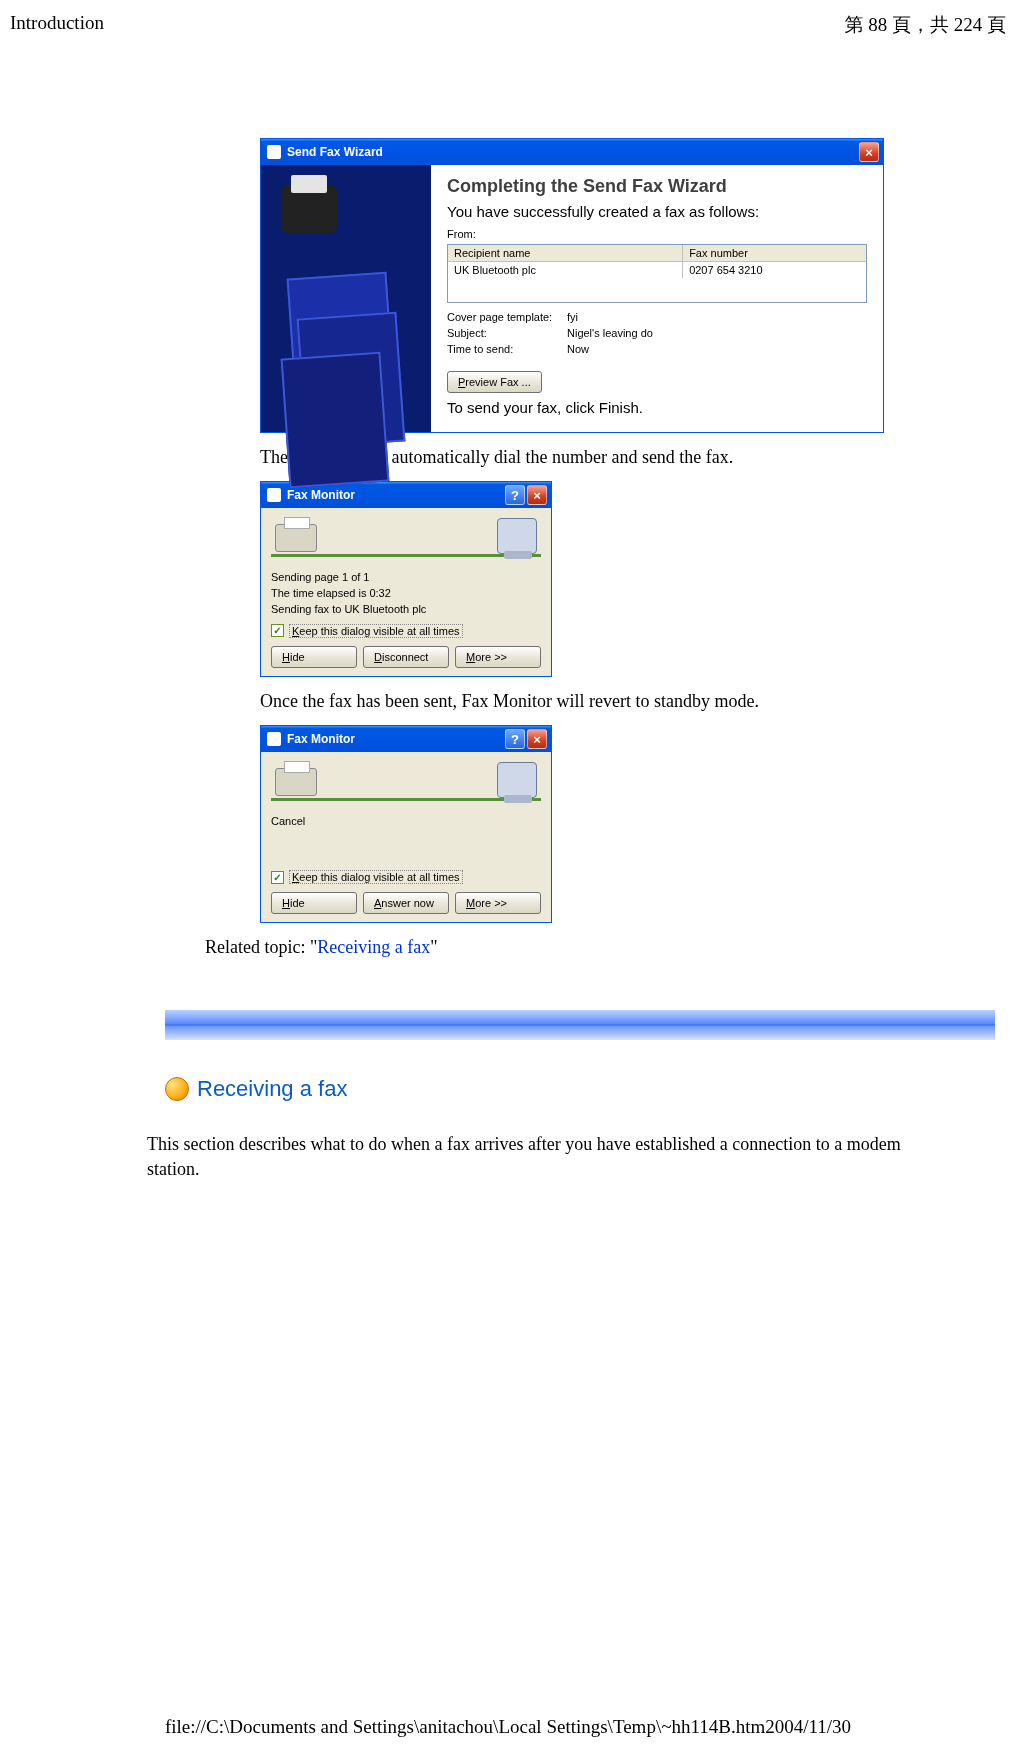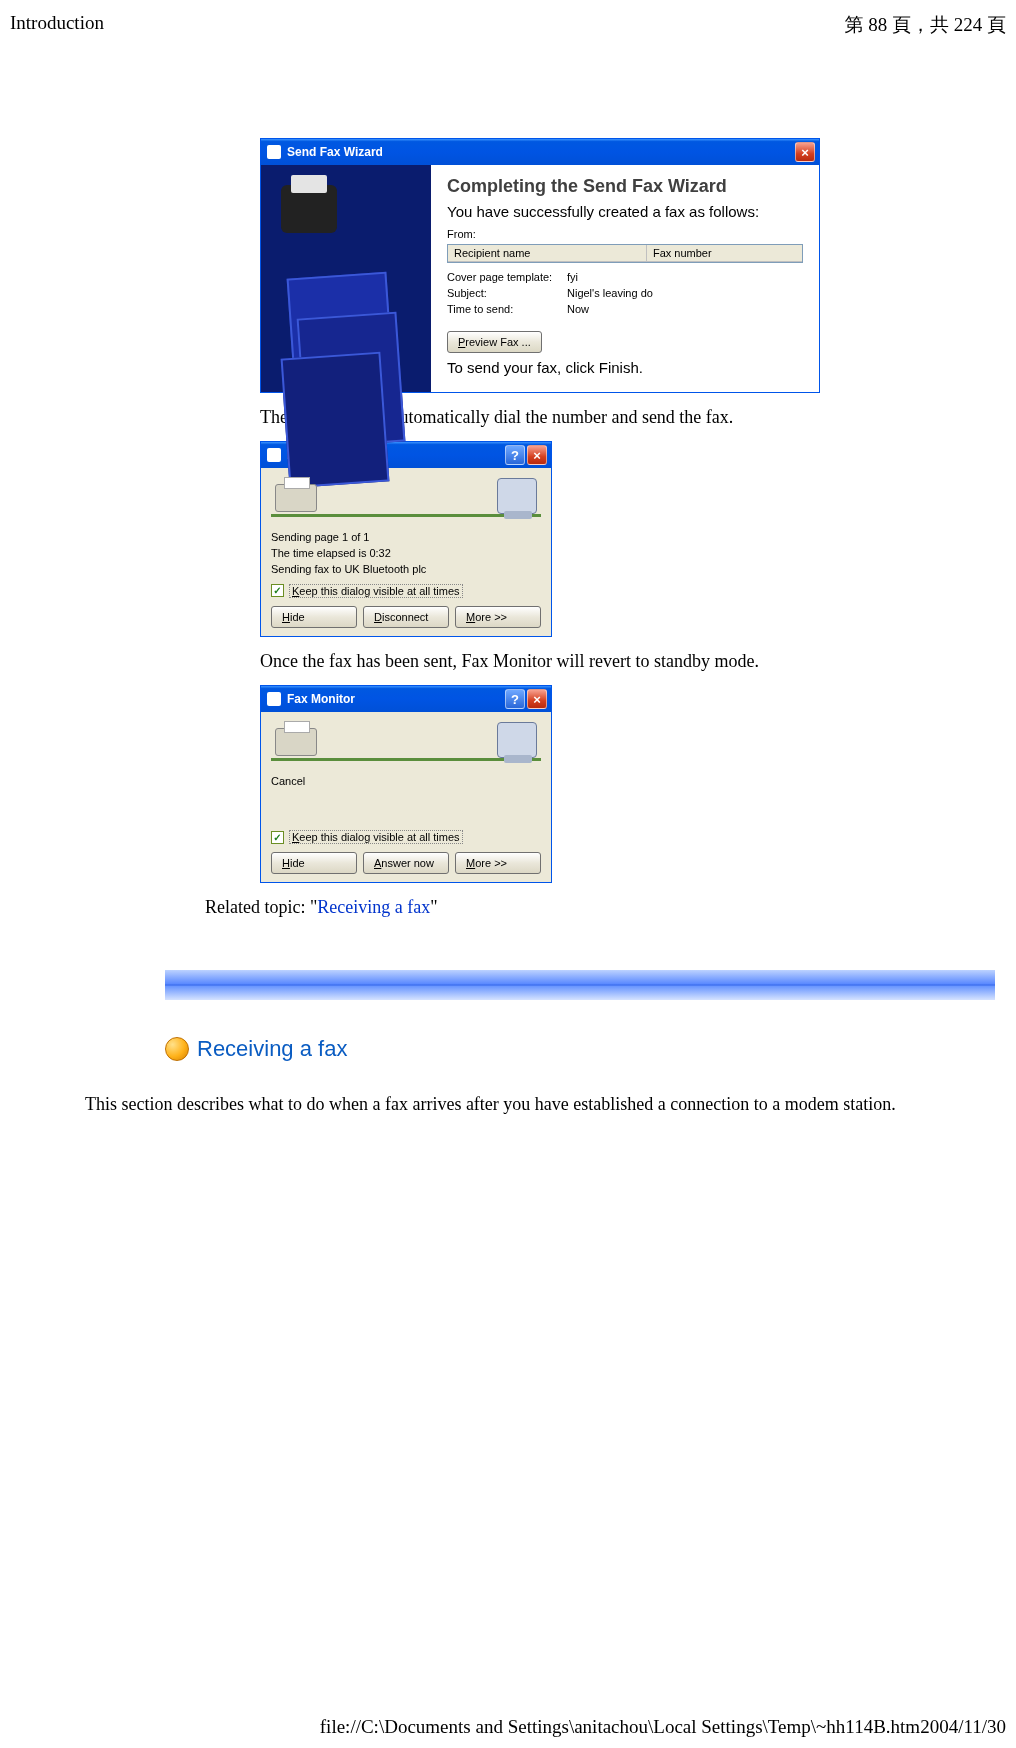--- a/index.html
+++ b/index.html
@@ -279,47 +279,48 @@
     border-radius: 50%;
     background: radial-gradient(circle at 30% 30%, #ffe18a, #ffb21a 55%, #d47f00);
     border: 1px solid #c07000;
   }
   .section-title {
     font-family: Verdana, Arial, sans-serif;
     font-size: 22px;
     color: #0a5cc2;
   }
   .section-para {
-    padding-left: 85px;
+    padding-left: 115px;
     padding-right: 70px;
     line-height: 1.4;
+    margin-left: 32px;
   }
   
   .page-footer {
     position: absolute;
     bottom: 10px;
     left: 10px;
     right: 10px;
     display: flex;
-    justify-content: flex-end;
+    justify-content: center;
     font-size: 19px;
     margin-top: 24px;
   }
 </style>
 </head>
 <body>
 
 <div class="page-header">
   <span>Introduction</span>
   <span>第 88 頁，共 224 頁</span>
 </div>
 
 <div class="content">
 
-  <div class="xp-window" style="width:560px;">
+  <div class="xp-window" style="width:624px;">
     <div class="xp-titlebar">
       <span style="width:14px;height:14px;background:#fff;border-radius:2px;margin-right:6px;display:inline-block;"></span>
       <span>Send Fax Wizard</span>
       <span class="spacer"></span>
       <span class="xp-close-btn">×</span>
     </div>
     <div class="xp-body">
       <div class="wiz-left">
         <div class="wiz-fax-icon"></div>
         <div class="wiz-sheets">
@@ -329,20 +330,26 @@
         </div>
       </div>
       <div class="wiz-right">
         <div class="wiz-heading">Completing the Send Fax Wizard</div>
         <div class="wiz-sub">You have successfully created a fax as follows:</div>
         <div class="wiz-label">From:</div>
         <div class="wiz-table">
           <div class="hdr">
             <div class="cell c1">Recipient name</div>
             <div class="cell c2">Fax number</div>
+          </div>
+          <div class="body-rows">
+            <div class="row">
+              <div class="cell c1">UK Bluetooth plc</div>
+              <div class="cell c2">0207 654 3210</div>
+            </div>
           </div>
         </div>
         <div class="kv-grid">
           <span>Cover page template:</span>
           <span>fyi</span>
           <span>Subject:</span>
           <span>Nigel's leaving do</span>
           <span>Time to send:</span>
           <span>Now</span>
         </div>

